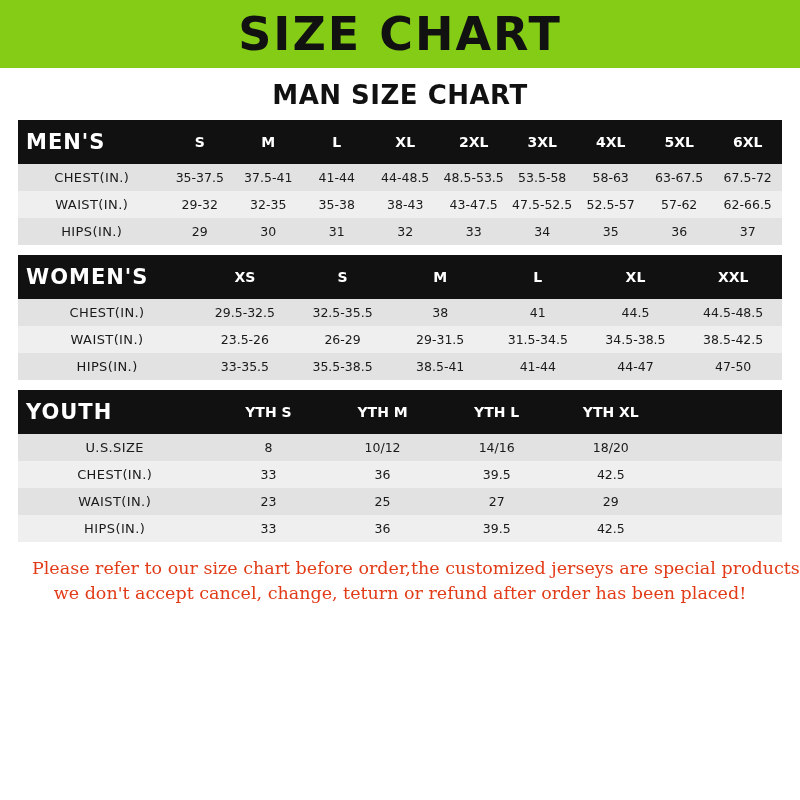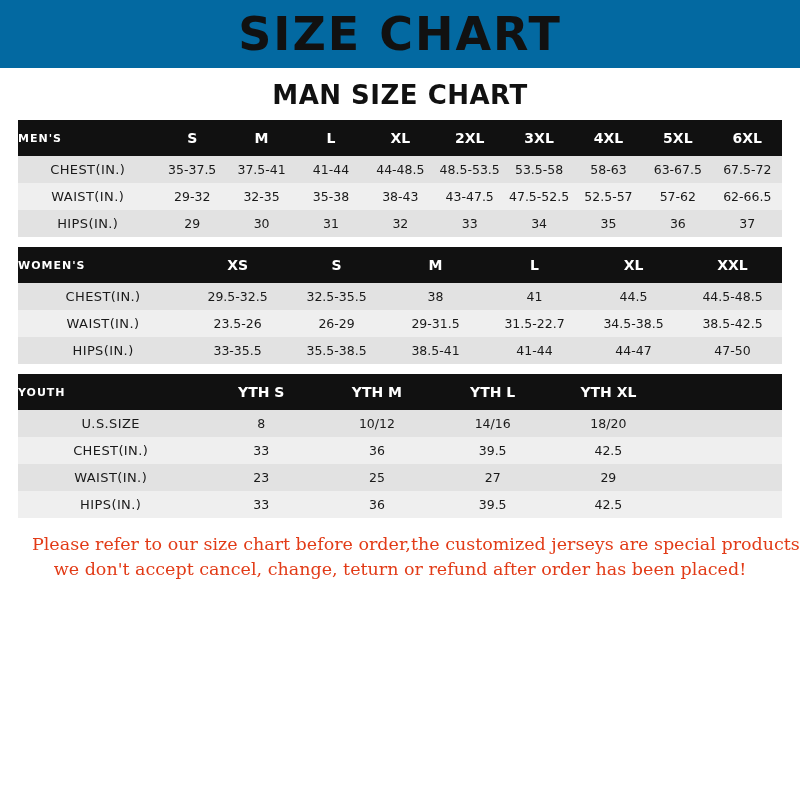--- a/index.html
+++ b/index.html
@@ -17,21 +17,21 @@
     position: relative;
     width: 800px;
     height: 800px;
     background: #ffffff;
     box-sizing: border-box;
   }
   .header-band {
     position: relative;
     width: 100%;
     height: 68px;
-    background: #0369a1;
+    background: #84cc16;
     display: flex;
     align-items: center;
     justify-content: center;
   }
   .header-band .title {
     font-family: "DejaVu Sans", sans-serif;
     font-weight: bold;
     font-size: 46px;
     letter-spacing: 2px;
     color: #111111;
@@ -69,22 +69,22 @@
   }
   table.size-table thead th {
     background: #111111;
     color: #ffffff;
     font-weight: bold;
     font-size: 14px;
     padding: 10px 2px;
   }
   table.size-table thead th.corner {
     text-align: left;
-    padding-left: 0;
-    font-size: 11px;
+    padding-left: 8px;
+    font-size: 21px;
     letter-spacing: 1px;
   }
   table.size-table tbody tr.odd td {
     background: #e2e2e2;
   }
   table.size-table tbody tr.even td {
     background: #efefef;
   }
   table.size-table tbody td.rowlabel {
     font-size: 13px;
@@ -195,21 +195,21 @@
             <td>38</td>
             <td>41</td>
             <td>44.5</td>
             <td>44.5-48.5</td>
           </tr>
           <tr class="even">
             <td class="rowlabel">WAIST(IN.)</td>
             <td>23.5-26</td>
             <td>26-29</td>
             <td>29-31.5</td>
-            <td>31.5-22.7</td>
+            <td>31.5-34.5</td>
             <td>34.5-38.5</td>
             <td>38.5-42.5</td>
           </tr>
           <tr class="odd">
             <td class="rowlabel">HIPS(IN.)</td>
             <td>33-35.5</td>
             <td>35.5-38.5</td>
             <td>38.5-41</td>
             <td>41-44</td>
             <td>44-47</td>

